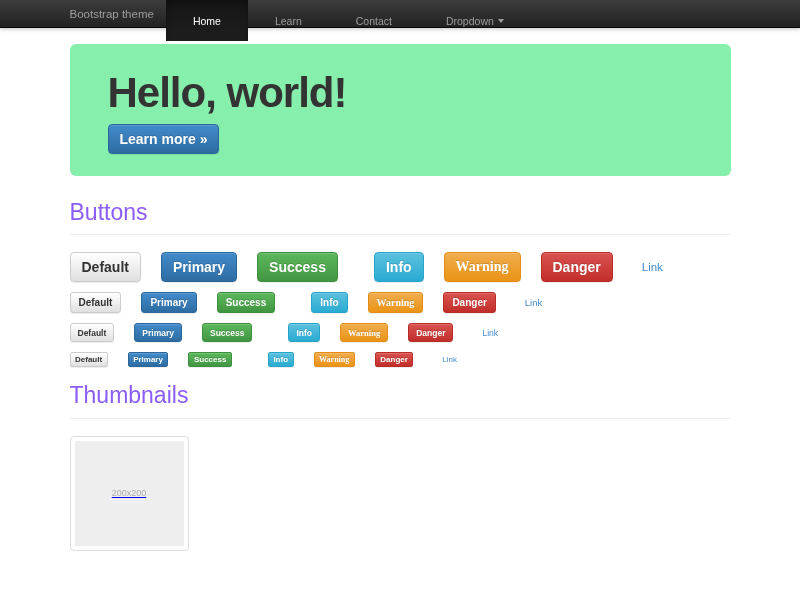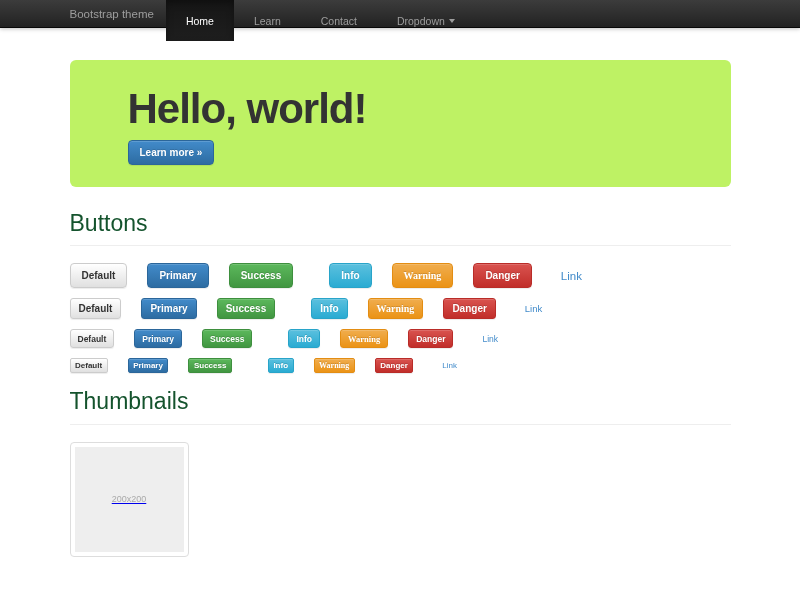--- a/index.html
+++ b/index.html
@@ -19,39 +19,39 @@
     border-bottom: 1px solid #080808;
     box-shadow: 0 1px 4px rgba(0,0,0,.25);
   }
   .navbar .container { display: flex; align-items: stretch; height: 41px; }
   .brand {
     font-size: 11.5px; color: #9d9d9d; line-height: 28px;
     margin-right: 12px; text-decoration: none; white-space: nowrap;
   }
   .nav-link {
     font-size: 10.5px; color: #9d9d9d; text-decoration: none;
-    display: flex; align-items: center; gap: 4px; padding: 0 20px;
+    display: flex; align-items: center; gap: 4px; padding: 0 27px;
   }
   .nav-link.active {
     color: #ffffff;
     background: linear-gradient(to bottom, #161616, #1e1e1e);
     box-shadow: inset 0 3px 7px rgba(0,0,0,.35);
   }
   .caret {
     display: inline-block; width: 0; height: 0;
     border-left: 3px solid transparent; border-right: 3px solid transparent;
     border-top: 4px solid #9d9d9d;
   }
 
   
   .jumbotron {
-    margin-top: 32px;
-    background: #bef264;
+    margin-top: 16px;
+    background: #86efac;
     border-radius: 6px;
-    padding: 27px 58px 22px;
+    padding: 27px 38px 22px;
   }
   .jumbotron h1 {
     margin: 0 0 9px; font-size: 42px; line-height: 1.05;
     font-weight: bold; letter-spacing: -1px; color: #333333;
   }
   .jumbotron p {
     margin: 0 0 13px; font-size: 12.5px; line-height: 1.45;
     color: #4d4d4d; max-width: 612px;
   }
 
@@ -63,35 +63,35 @@
     box-shadow: inset 0 1px 0 rgba(255,255,255,.15), 0 1px 1px rgba(0,0,0,.075);
     text-align: center;
   }
   .v-default { background: linear-gradient(to bottom, #ffffff, #e0e0e0); border-color: #cccccc; color: #333333; text-shadow: none; }
   .v-primary { background: linear-gradient(to bottom, #428bca, #2d6ca2); border-color: #2b669a; }
   .v-success { background: linear-gradient(to bottom, #5cb85c, #419641); border-color: #3e8f3e; }
   .v-info    { background: linear-gradient(to bottom, #5bc0de, #2aabd2); border-color: #28a4c9; margin-left: 16px; }
   .v-warning { background: linear-gradient(to bottom, #f0ad4e, #eb9316); border-color: #e38d13; font-family: Liberation Serif, serif; }
   .v-danger  { background: linear-gradient(to bottom, #d9534f, #c12e2a); border-color: #b92c28; }
 
-  .btn.lg { font-size: 10px; padding: 6px 11px;  border-radius: 4px; }
+  .btn.lg { font-size: 14px; padding: 6px 11px;  border-radius: 4px; }
   .btn.md { font-size: 10px;   padding: 4px 8px;   border-radius: 3px; }
   .btn.sm { font-size: 8.5px;  padding: 3.5px 7px; border-radius: 3px; }
   .btn.xs { font-size: 8px;    padding: 2px 4.5px; border-radius: 2px; }
 
   .btn-row { display: flex; align-items: center; gap: 20px; margin-bottom: 10px; }
   .link-btn { color: #428bca; text-decoration: none; margin-left: 9px; font-weight: normal; }
   .link-btn.lg { font-size: 11.5px; }
   .link-btn.md { font-size: 9.5px; }
   .link-btn.sm { font-size: 8.5px; }
   .link-btn.xs { font-size: 8px; }
 
   
   .page-header {
-    font-size: 23px; font-weight: normal; color: #14532d;
+    font-size: 23px; font-weight: normal; color: #8b5cf6;
     margin: 24px 0 17px; padding-bottom: 9px;
     border-bottom: 1px solid #eeeeee; line-height: 1.1;
   }
   .page-header.second { margin-top: 16px; }
 
   
   .thumbnail {
     width: 119px; height: 115px; padding: 4px;
     background: #ffffff; border: 1px solid #dddddd; border-radius: 4px;
     display: block;

